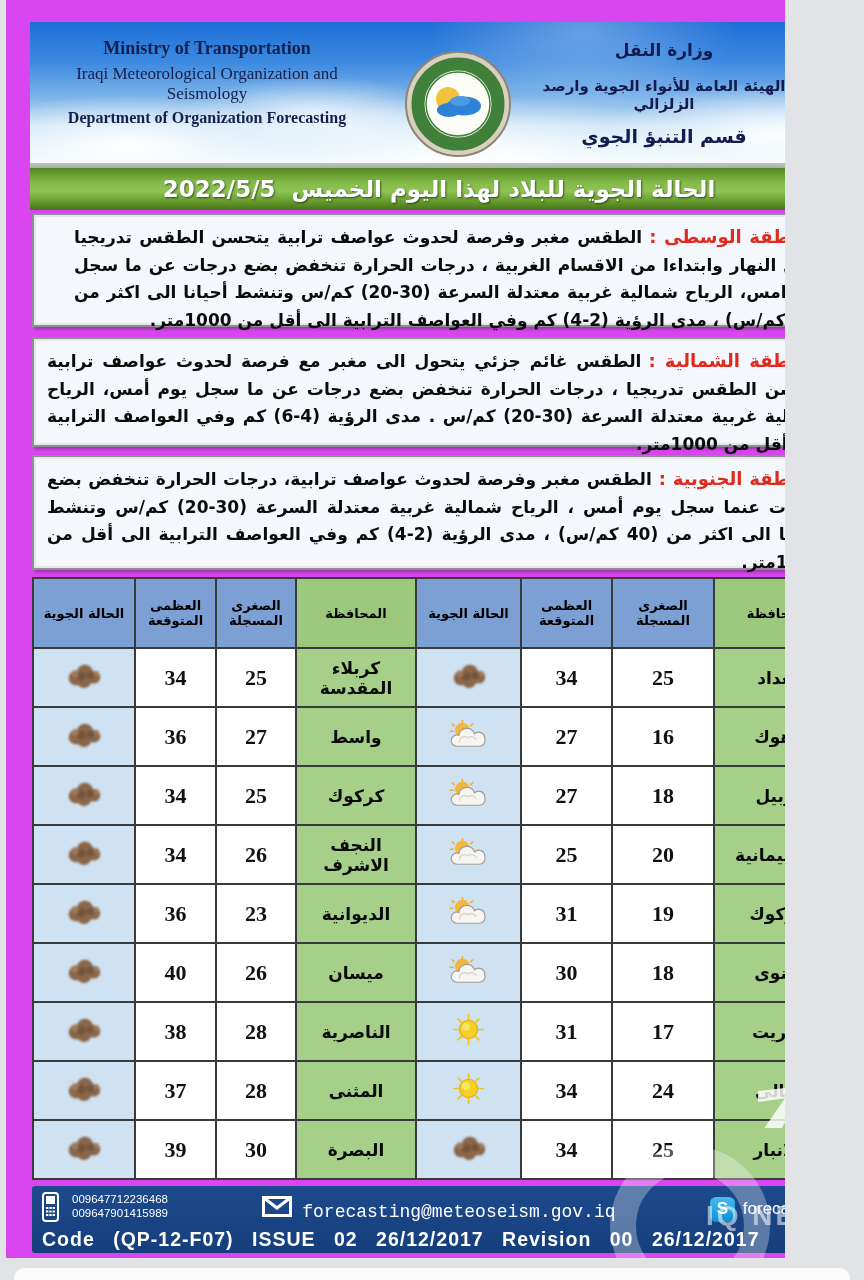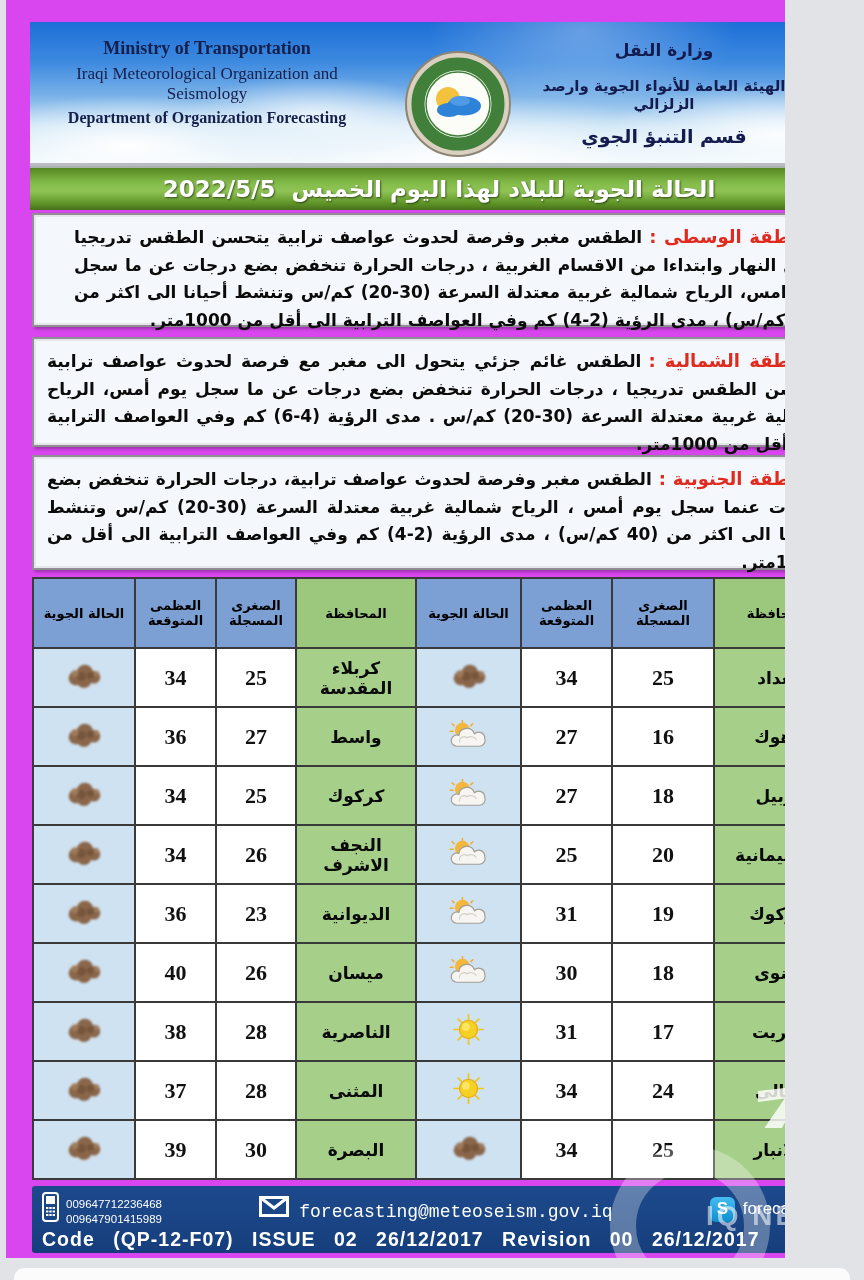--- a/index.html
+++ b/index.html
@@ -83,21 +83,21 @@
   .svg-partly{width:46px;height:30px;}
   .svg-sun{width:31px;height:31px;filter:blur(.4px);}
   
   .footer{
     position:absolute;left:26px;top:1186px;width:808px;height:67px;
     background:linear-gradient(180deg,#1d4a8d,#163e7c);
     border-radius:3px;color:#fff;box-sizing:border-box;
     padding:5px 14px 2px 10px;
   }
   .f-top{display:flex;align-items:center;justify-content:space-between;height:36px;}
-  .f-phone{display:flex;align-items:flex-end;gap:7px;}
+  .f-phone{display:flex;align-items:flex-start;gap:13px;}
   .f-phone-nums{font-size:11.5px;line-height:1.25;font-family:"Liberation Sans",sans-serif;}
   .f-mail{display:flex;align-items:flex-end;gap:10px;font-size:18px;font-family:Liberation Mono, monospace;}
   .f-skype{display:flex;align-items:center;gap:8px;font-size:17px;font-family:"Liberation Sans",sans-serif;}
   .skype-badge{
     width:25px;height:25px;border-radius:6px;
     background:linear-gradient(180deg,#45bdf0,#0e8ecf);
     display:flex;align-items:center;justify-content:center;
     color:#fff;font-weight:bold;font-size:17px;font-family:"Liberation Sans",sans-serif;
   }
   .f-code{

